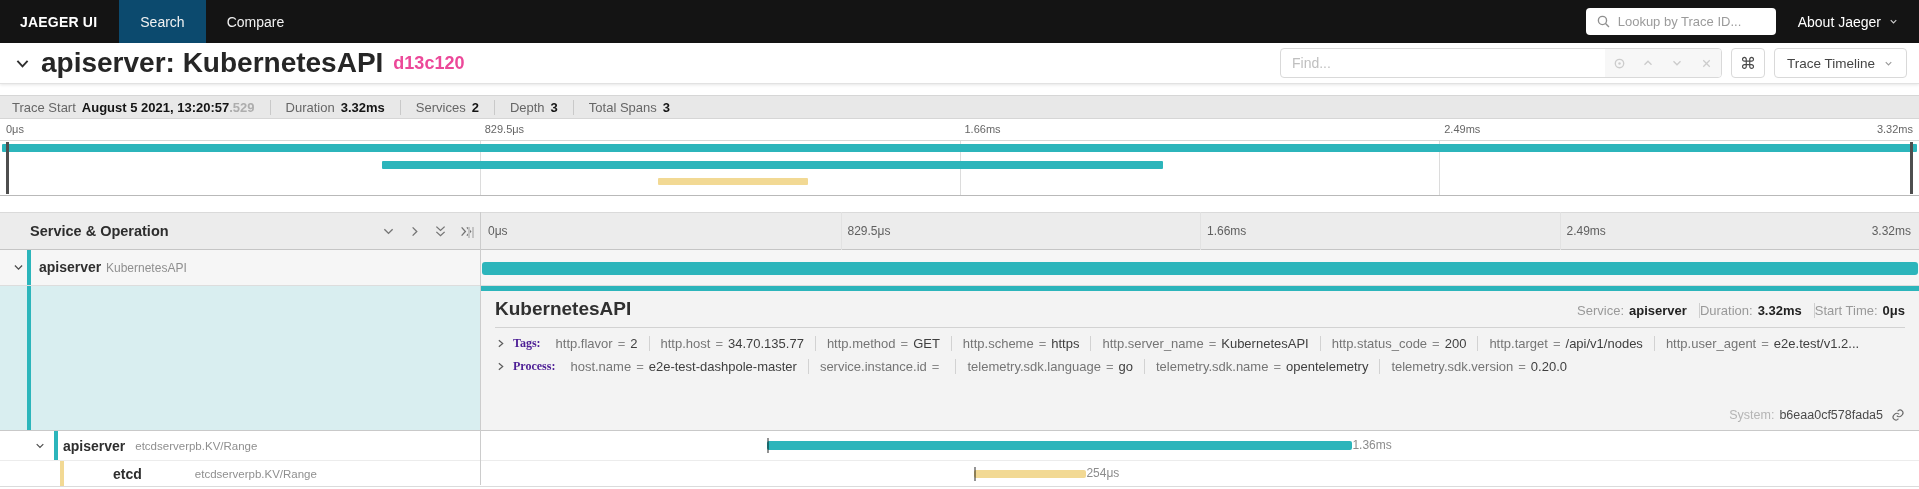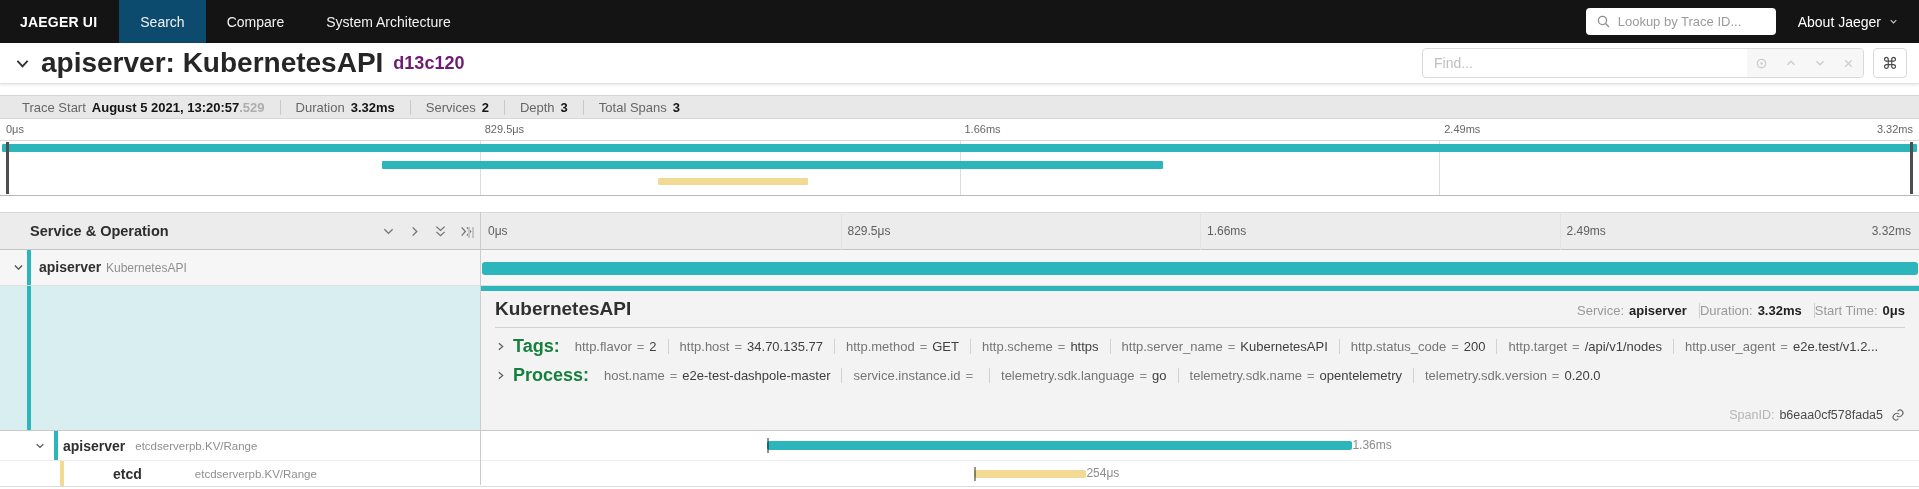--- a/index.html
+++ b/index.html
@@ -19,37 +19,37 @@
   .about { display:flex; align-items:center; gap:7px; font-size:14px; color:#fff; cursor:pointer; }
   .icon { display:inline-flex; align-items:center; justify-content:center; }
   svg { display:block; }
 
   
   #titlebar { position:absolute; left:0; top:43px; width:100%; height:41px; background:#fff;
     border-bottom:1px solid #e2e2e2; box-shadow:0 1px 3px rgba(0,0,0,.10);
     display:flex; align-items:center; padding:0 12px 0 14px; }
   .t-chevron { color:#2f2f2f; margin-right:10px; cursor:pointer; }
   .t-title { font-size:28px; font-weight:700; color:#262626; }
-  .t-id { font-size:18px; font-weight:700; color:#701a75; margin-left:10px; }
+  .t-id { font-size:18px; font-weight:700; color:#ec4899; margin-left:10px; }
   .t-controls { margin-left:auto; display:flex; align-items:center; gap:9px; }
   .find-box { display:flex; align-items:center; width:442px; height:30px; border:1px solid #d9d9d9;
     border-radius:4px; background:#fff; overflow:hidden; }
   .find-box .ph { flex:1; padding:0 11px; font-size:14px; color:#bfbfbf; }
   .find-suffix { display:flex; align-items:center; height:100%; background:#f7f7f7; color:#cccccc; }
   .find-suffix .icon { width:29px; height:100%; cursor:pointer; }
   .sq-btn { width:34px; height:30px; border:1px solid #d9d9d9; border-radius:4px; background:#fff;
     display:flex; align-items:center; justify-content:center; font-size:16px; color:#4a4a4a; cursor:pointer; }
   .dd-btn { height:30px; border:1px solid #d9d9d9; border-radius:4px; background:#fff; display:flex;
     align-items:center; gap:8px; padding:0 12px; font-size:13.5px; color:#454545; cursor:pointer; }
   .dd-btn .icon { color:#9a9a9a; }
 
   
   #summarybar { position:absolute; left:0; top:95px; width:100%; height:24px; background:#e8e8e8;
     border-top:1px solid #d6d6d6; border-bottom:1px solid #d6d6d6;
-    display:flex; align-items:center; padding:0 22px; font-size:13px; white-space:nowrap; }
+    display:flex; align-items:center; padding:0 12px; font-size:13px; white-space:nowrap; }
   .sum-item { display:flex; align-items:baseline; }
   .sum-item + .sum-item { border-left:1px solid #c9c9c9; margin-left:15px; padding-left:15px; }
   .sum-label { color:#666; margin-right:6px; }
   .sum-value { color:#141414; font-weight:700; }
   .sum-suffix { color:#adadad; font-weight:700; }
 
   
   #map-labels { position:absolute; left:0; top:119px; width:100%; height:21px; font-size:11px; color:#666; }
   .map-tick { position:absolute; top:4px; }
   .mt0{left:6px;} .mt1{left:calc(25% + 5px);} .mt2{left:calc(50% + 5px);} .mt3{left:calc(75% + 5px);}
@@ -117,21 +117,21 @@
   .dp-titlerow { display:flex; align-items:baseline; }
   .dp-title { font-size:19px; font-weight:700; color:#303030; }
   .dp-meta { margin-left:auto; display:flex; align-items:baseline; font-size:13px; white-space:nowrap; }
   .meta-item { display:flex; align-items:center; }
   .meta-item + .meta-item { border-left:1px solid #cfcfcf; margin-left:12px; }
   .meta-label { color:#999; margin-right:5px; }
   .meta-value { color:#222; font-weight:700; }
   .dp-rule { border-bottom:1px solid #d2d2d2; margin-top:7px; }
   .kv-row { display:flex; align-items:center; margin-top:8px; white-space:nowrap; overflow:hidden; cursor:pointer; }
   .kv-row .icon { color:#5c5c5c; margin-right:7px; }
-  .kv-title { font-size:18px; font-weight:700; color:#15803d; margin-right:4px; }
+  .kv-title { font-size:12px; font-weight:700; color:#4c1d95; margin-right:4px;font-family:Liberation Serif, serif; }
   .kv { display:flex; align-items:baseline; font-size:13px; padding:0 11px; }
   .kv + .kv { border-left:1px solid #d2d2d2; }
   .kv-key { color:#757575; }
   .kv-eq { color:#8a8a8a; margin:0 5px; }
   .kv-val { color:#3f3f3f; }
   .dp-spanid { position:absolute; right:14px; bottom:8px; display:flex; align-items:center; font-size:12.5px; }
   .spanid-label { color:#b5b5b5; margin-right:5px; }
   .spanid-value { color:#4a4a4a; }
   .link-icon { color:#6b6b6b; margin-left:8px; cursor:pointer; }
 
@@ -145,21 +145,20 @@
 </style>
 </head>
 <body>
 
 <div id="app">
 
   <div id="nav">
     <div class="brand">JAEGER UI</div>
     <div class="nav-item active" style="background: #0c4a6e; text-align: right;">Search</div>
       <div class="nav-item">Compare</div>
-      <div class="nav-item">System Architecture</div>
     <div class="nav-right">
       <div class="lookup">
         <span class="icon">
           <svg width="15" height="15" viewBox="0 0 22 22" fill="none" stroke="#8f8f8f" stroke-width="2">
             <circle cx="9.5" cy="9.5" r="6"></circle>
               <line x1="14" y1="14" x2="19" y2="19"></line>
           </svg>
         </span>
         <span class="ph">Lookup by Trace ID...</span>
       </div>
@@ -205,20 +204,28 @@
           </span>
           <span class="icon">
             <svg width="13" height="13" viewBox="0 0 20 20" fill="none" stroke="currentColor" stroke-width="2">
               <line x1="5" y1="5" x2="15" y2="15"></line>
                 <line x1="15" y1="5" x2="5" y2="15"></line>
             </svg>
           </span>
         </span>
       </div>
       <div class="sq-btn">⌘</div>
+      <div class="dd-btn">
+        <span>Trace Timeline</span>
+        <span class="icon">
+          <svg width="11" height="11" viewBox="0 0 20 20" fill="none" stroke="currentColor" stroke-width="2">
+            <polyline points="5,7.5 10,12.5 15,7.5"></polyline>
+          </svg>
+        </span>
+      </div>
     </div>
   </div>
 
   <div id="summarybar">
     <span class="sum-item">
         <span class="sum-label">Trace Start</span>
         <span class="sum-value">August 5 2021, 13:20:57</span>
         <span class="sum-suffix">.529</span>
       </span>
       <span class="sum-item">
@@ -420,21 +427,21 @@
             <span class="kv-val">opentelemetry</span>
           </span>
           <span class="kv">
             <span class="kv-key">telemetry.sdk.version</span>
             <span class="kv-eq">=</span>
             <span class="kv-val">0.20.0</span>
           </span>
       </div>
 
       <div class="dp-spanid">
-        <span class="spanid-label">SpanID:</span>
+        <span class="spanid-label">System:</span>
         <span class="spanid-value">b6eaa0cf578fada5</span>
         <span class="icon link-icon">
           <svg width="14" height="14" viewBox="0 0 24 24" fill="none" stroke="currentColor" stroke-width="2">
             <path d="M10 13a5 5 0 0 0 7.5.5l2-2a5 5 0 0 0-7-7l-1.2 1.2"></path>
             <path d="M14 11a5 5 0 0 0-7.5-.5l-2 2a5 5 0 0 0 7 7l1.2-1.2"></path>
           </svg>
         </span>
       </div>
     </div>
 

